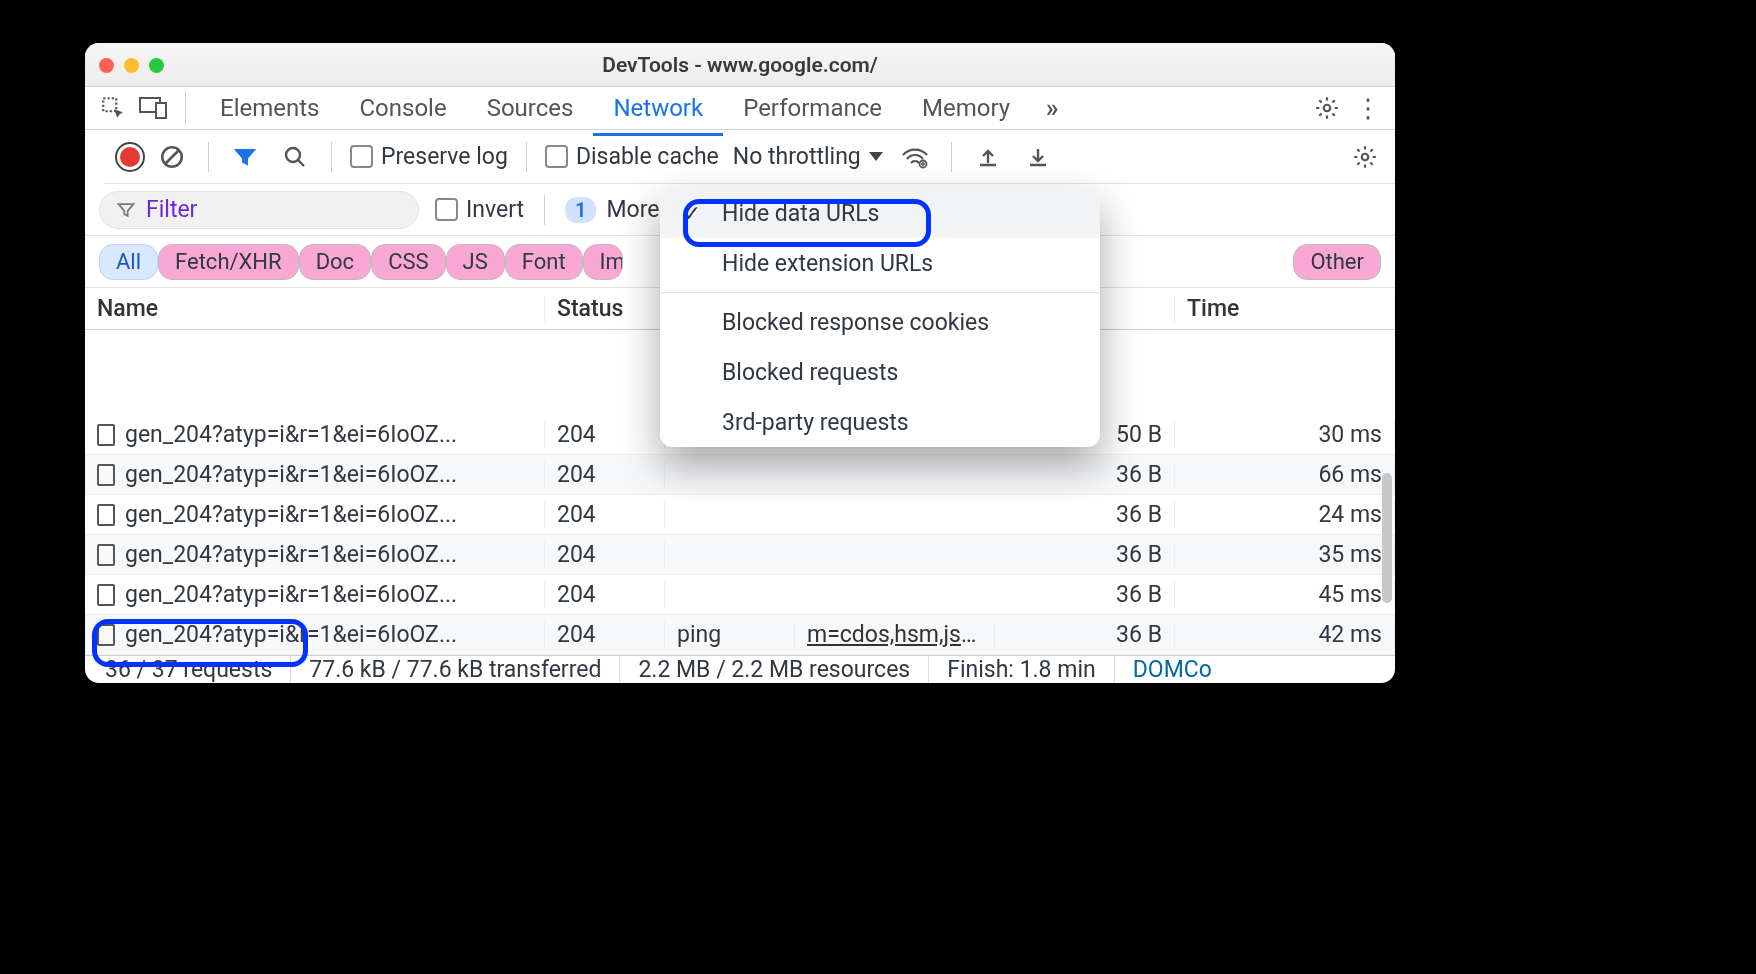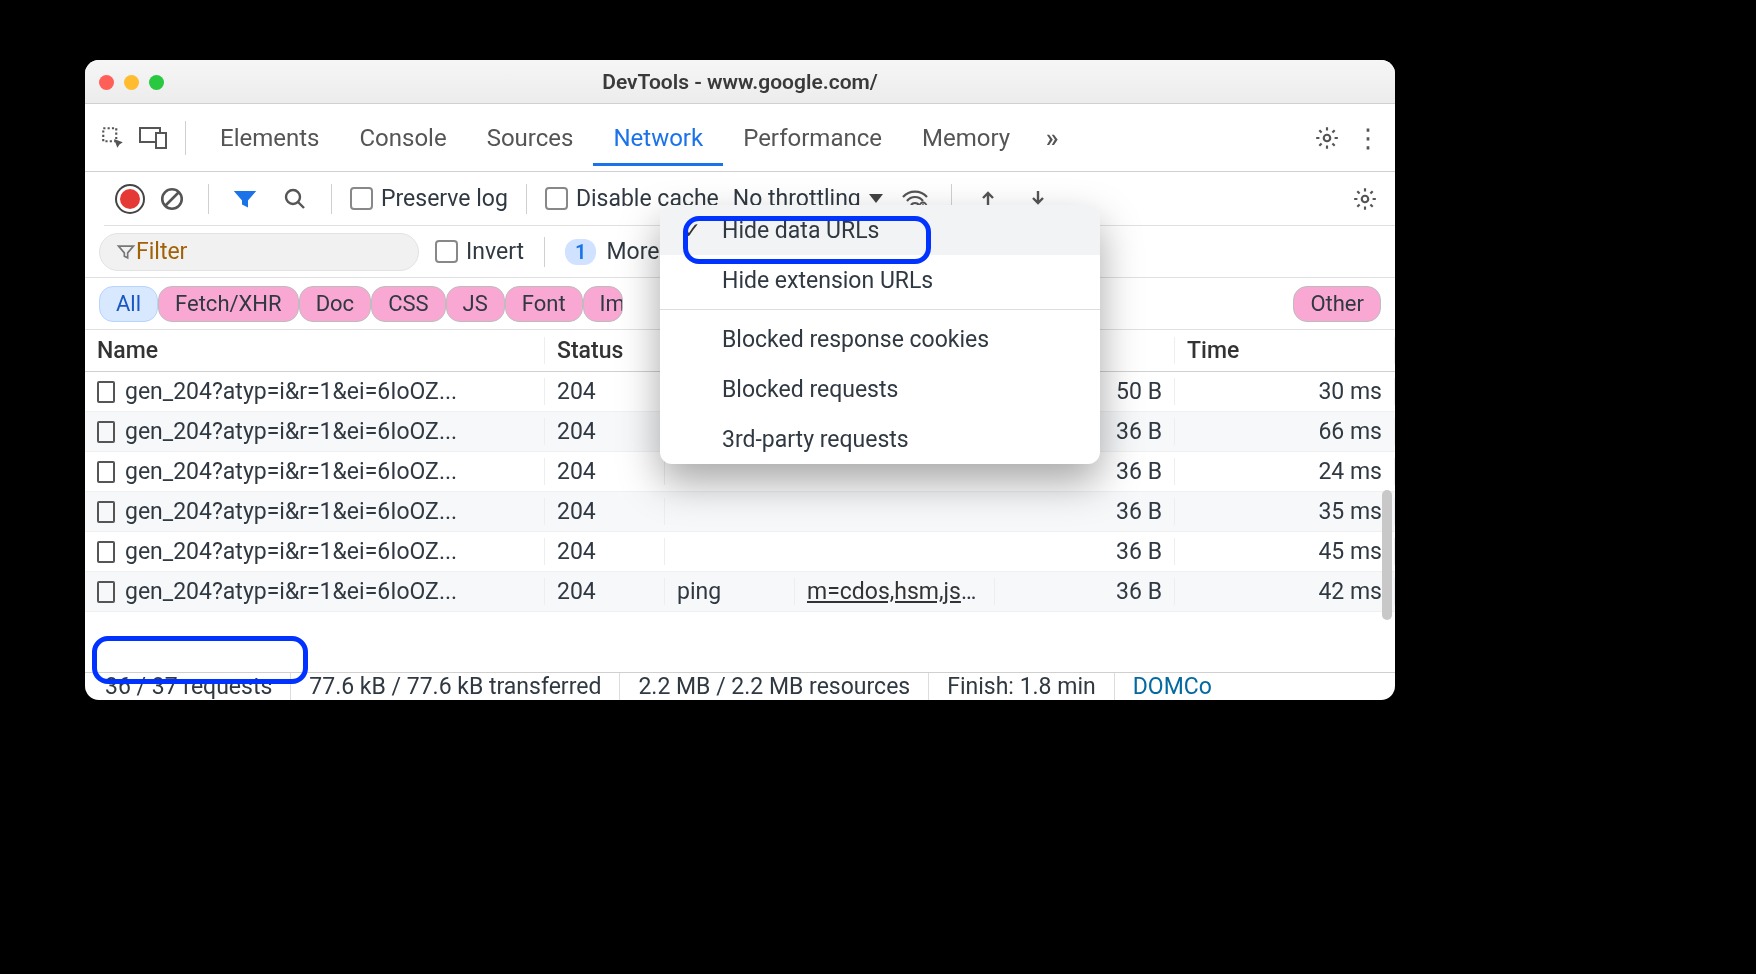--- a/index.html
+++ b/index.html
@@ -9,21 +9,21 @@
     width: 1756px;
     height: 974px;
     font-family: -apple-system, BlinkMacSystemFont, "Segoe UI", Roboto, Helvetica, Arial, sans-serif;
     font-size: 24px;
     color: #303942;
     overflow: hidden;
   }
   .window {
     position: absolute;
     left: 85px;
-    top: 60px;
+    top: 43px;
     width: 1310px;
     height: 640px;
     background: #fff;
     border-radius: 14px;
     box-shadow: 0 20px 60px rgba(0,0,0,0.6);
     overflow: hidden;
     display: flex;
     flex-direction: column;
   }
   
@@ -50,21 +50,21 @@
   .dot-max { background:#28c840; }
   .title-text {
     flex: 1;
     text-align: center;
     font-weight: 600;
     font-size: 21px;
     color: #3a3a3a;
   }
   
   .tabs-row {
-    height: 68px;
+    height: 43px;
     border-bottom: 1px solid #d0d0d0;
     display: flex;
     align-items: center;
     padding: 12px 10px;
     gap: 4px;
   }
   .icon-btn {
     display:inline-flex;
     align-items:center;
     justify-content:center;
@@ -135,27 +135,28 @@
     border-bottom: 1px solid #e0e0e0;
     display: flex;
     align-items: center;
     padding: 0 14px;
     gap: 16px;
     font-size: 23px;
   }
   .filter-input {
     display:flex;
     align-items:center;
+    gap:10px;
     background:#f1f1f1;
     border:1px solid #e2e2e2;
     border-radius:20px;
     height:38px;
     padding:0 16px;
     width:320px;
-    color:#a16207;
+    color:#6d28d9;
   }
   .badge {
     background:#d0e2ff;
     color:#1a73e8;
     border-radius:12px;
     padding:1px 10px;
     font-weight:600;
     font-size:20px;
   }
   
@@ -182,20 +183,21 @@
     color:#1a57c2;
   }
   .chip.clipped { overflow:hidden; }
   
   .table {
     flex:1;
     overflow:hidden;
     display:flex;
     flex-direction:column;
     position:relative;
+    justify-content:space-between;
   }
   .thead, .trow {
     display:grid;
     grid-template-columns: 460px 120px 130px 200px 180px 1fr;
     align-items:center;
     font-size:23px;
   }
   .thead {
     height:42px;
     border-bottom:1px solid #d0d0d0;

